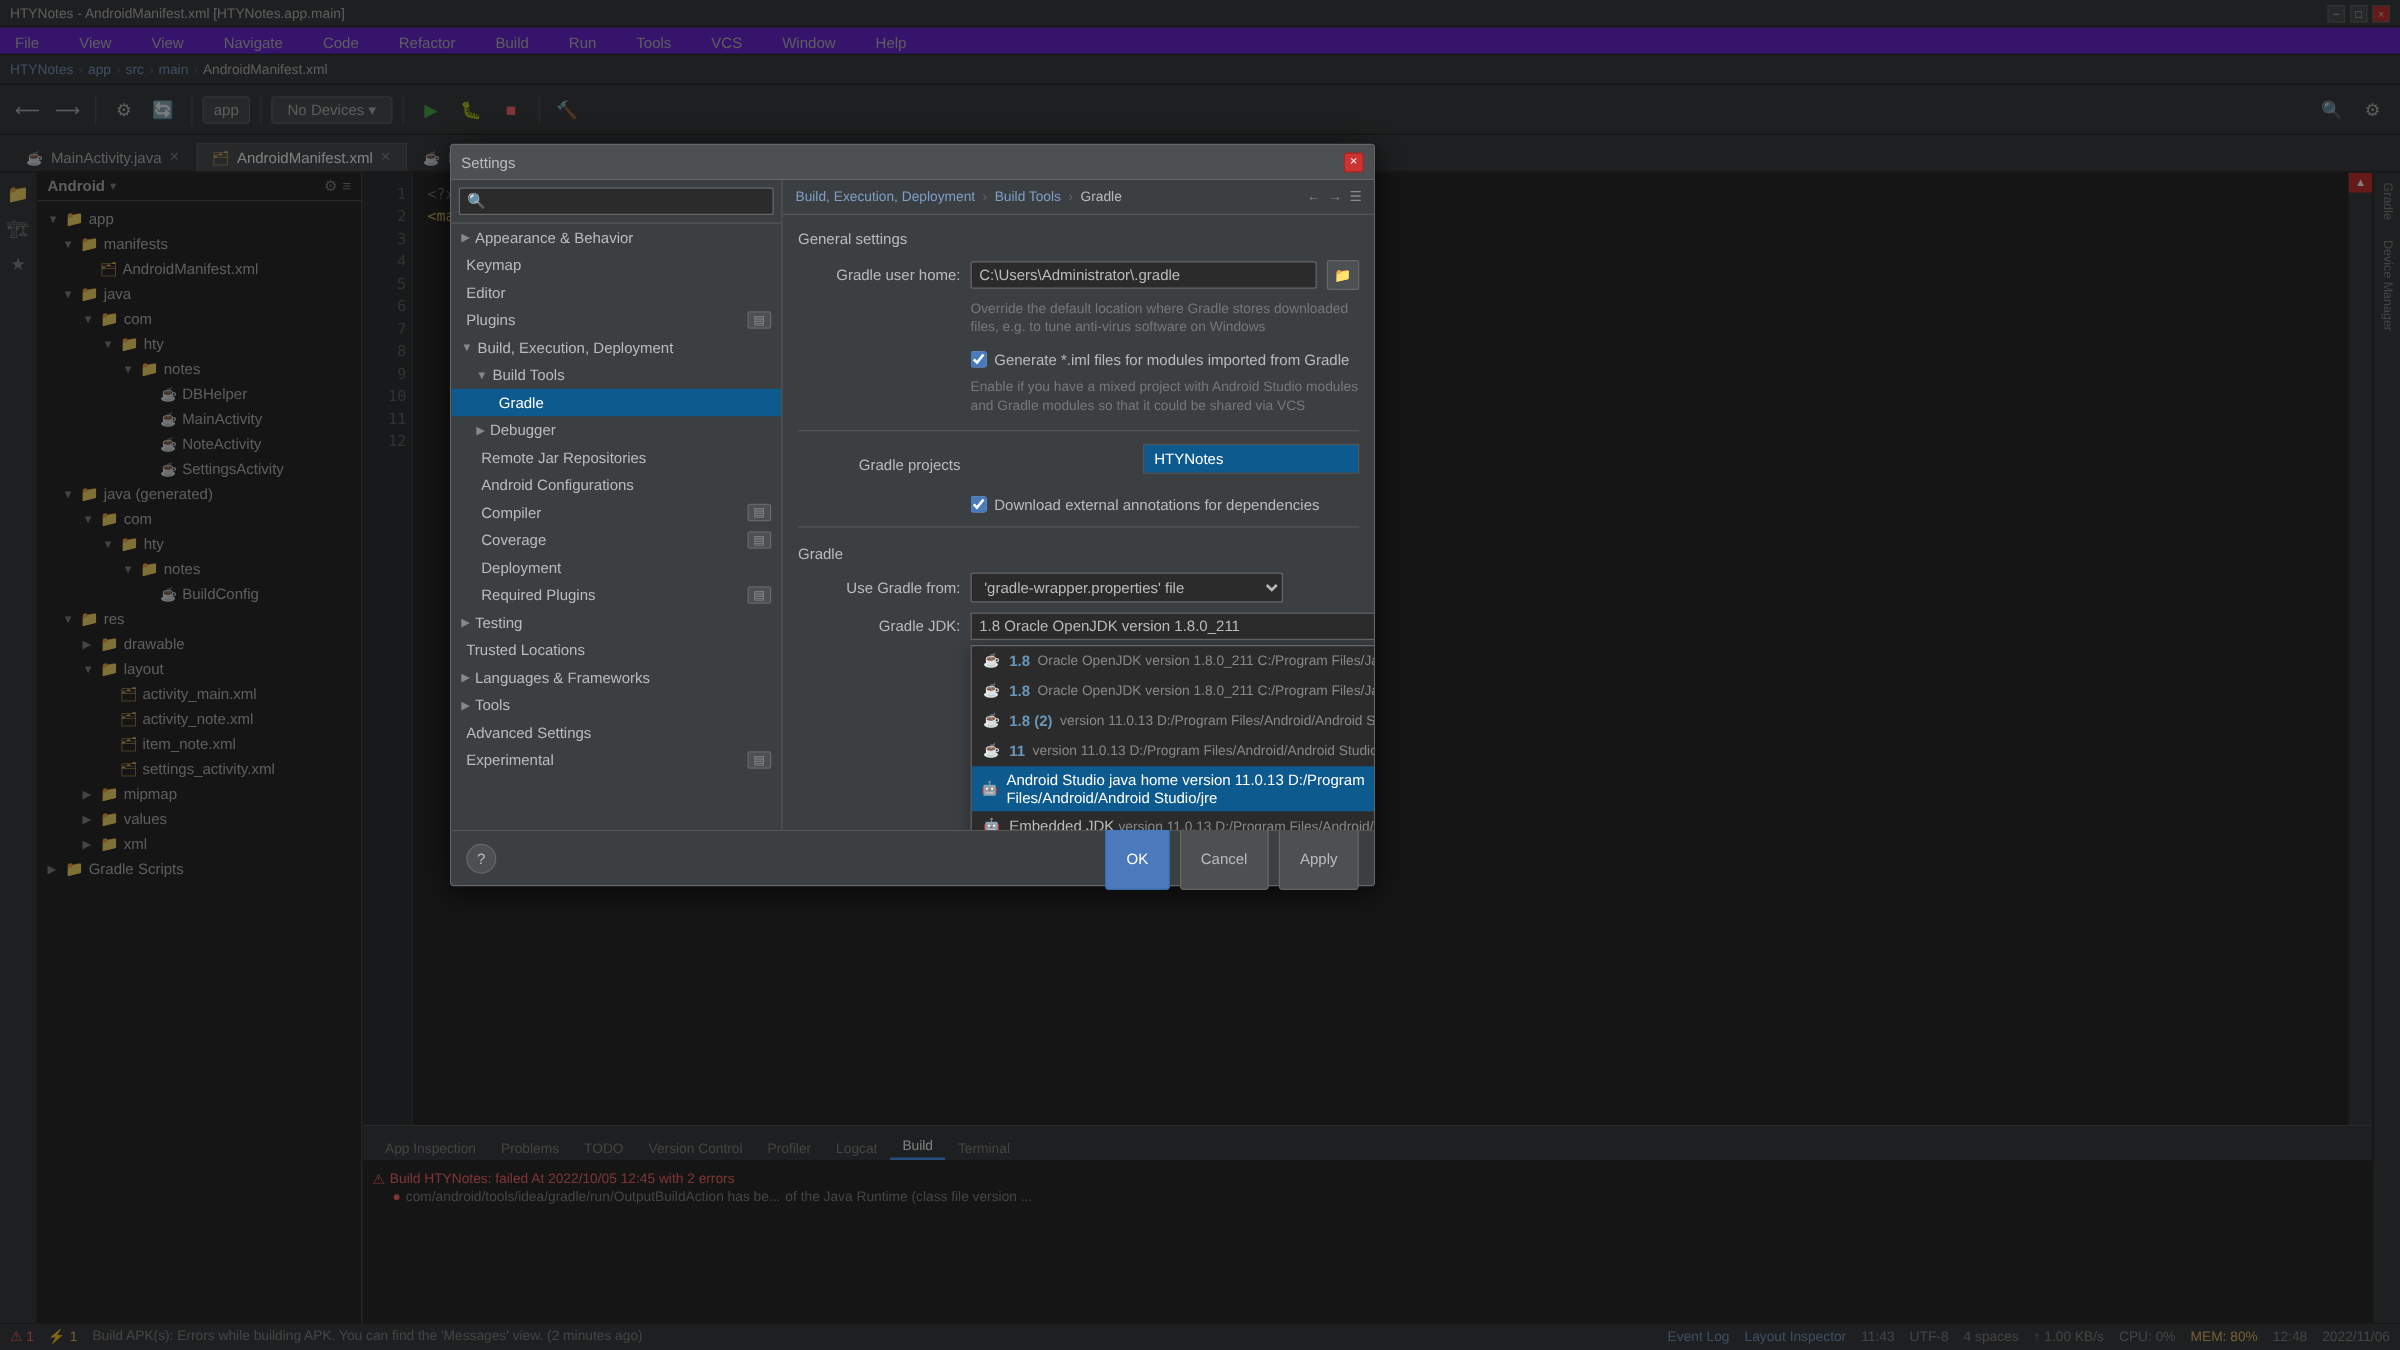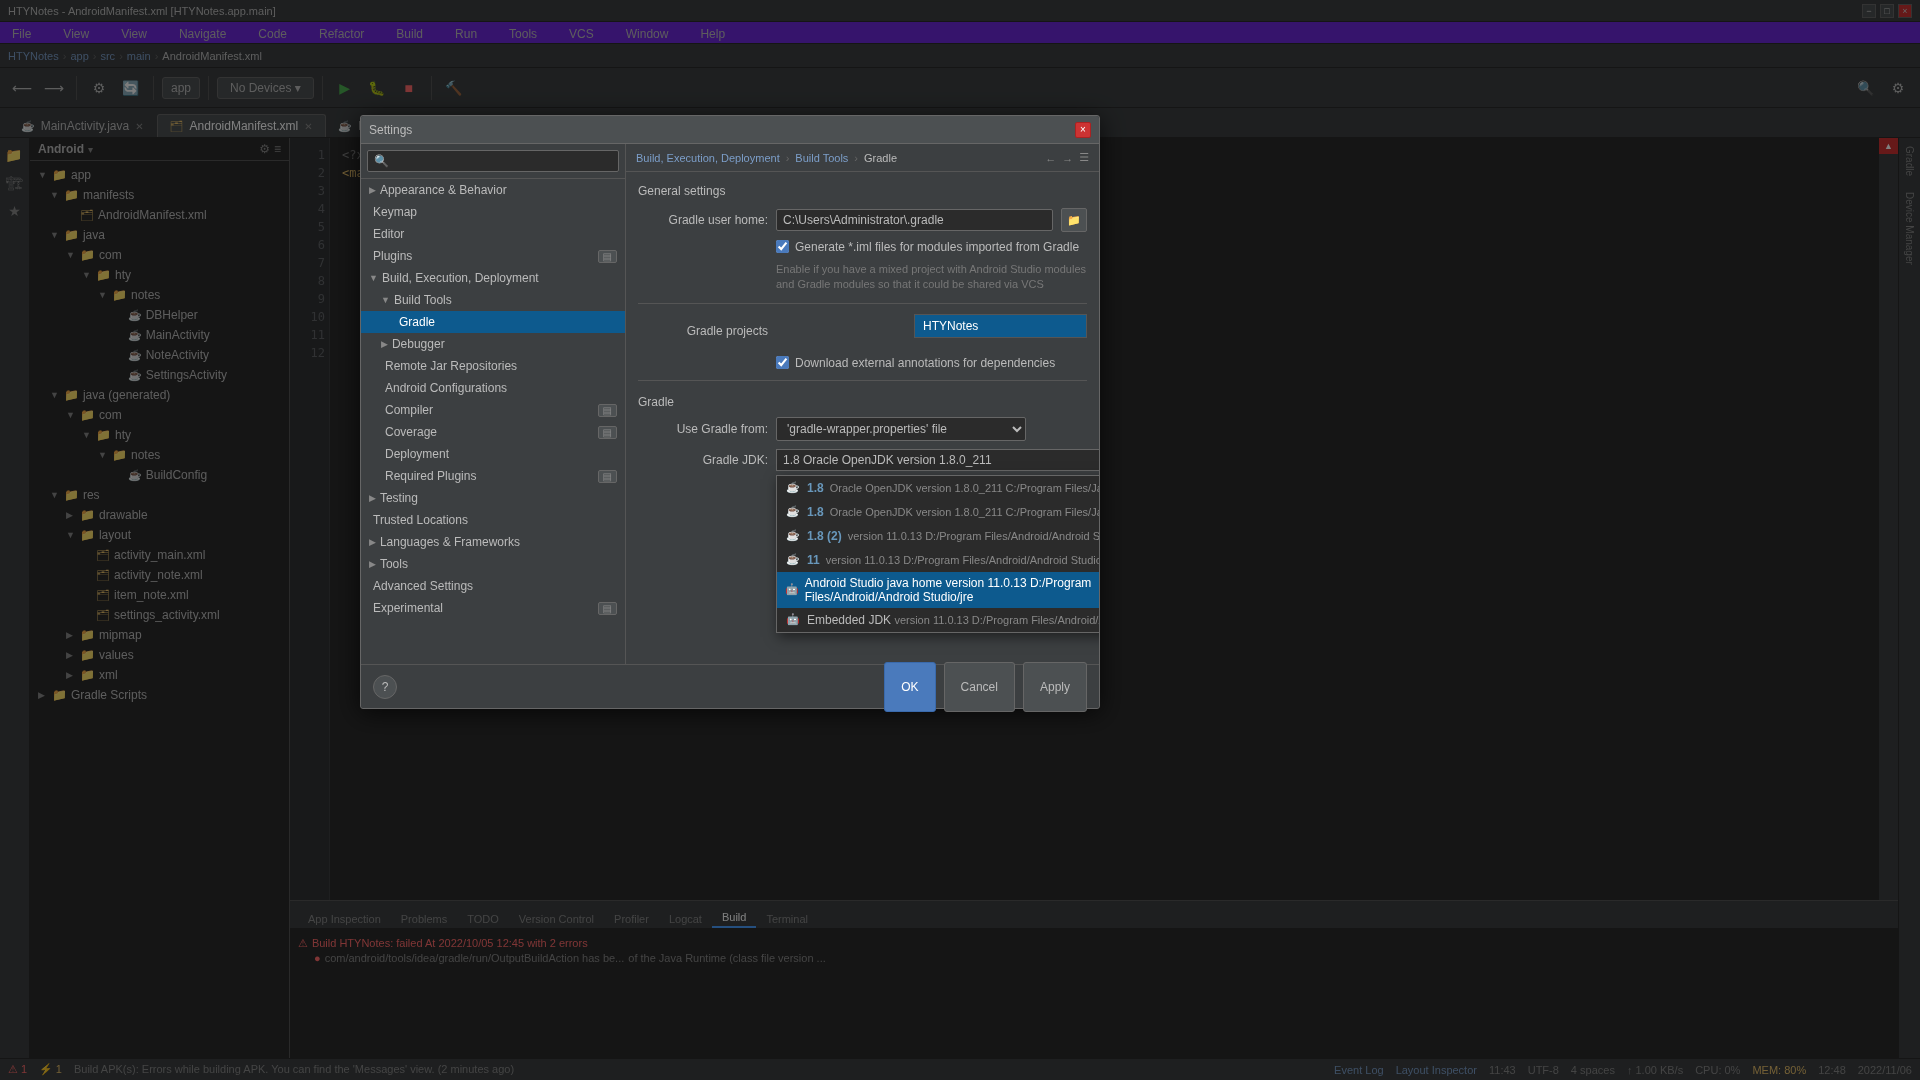--- a/index.html
+++ b/index.html
@@ -1026,20 +1026,21 @@
         </div>
 
         <div class="dialog-content">
           <div class="section-title">General settings</div>
 
           <div class="form-row">
             <span class="form-label">Gradle user home:</span>
             <input class="form-input" style="flex: 1 1 0%;" value="C:\Users\Administrator\.gradle">
             <button class="form-browse-btn">📁</button>
           </div>
+          <div class="form-note">Override the default location where Gradle stores downloaded files, e.g. to tune anti-virus software on Windows</div>
 
           <div class="checkbox-row">
             <input type="checkbox" class="checkbox-input" checked="" style="">
             <span class="checkbox-label">Generate *.iml files for modules imported from Gradle</span>
           </div>
           <div class="form-note">Enable if you have a mixed project with Android Studio modules and Gradle modules so that it could be shared via VCS</div>
 
           <hr class="section-sep">
 
           <div class="form-row">

